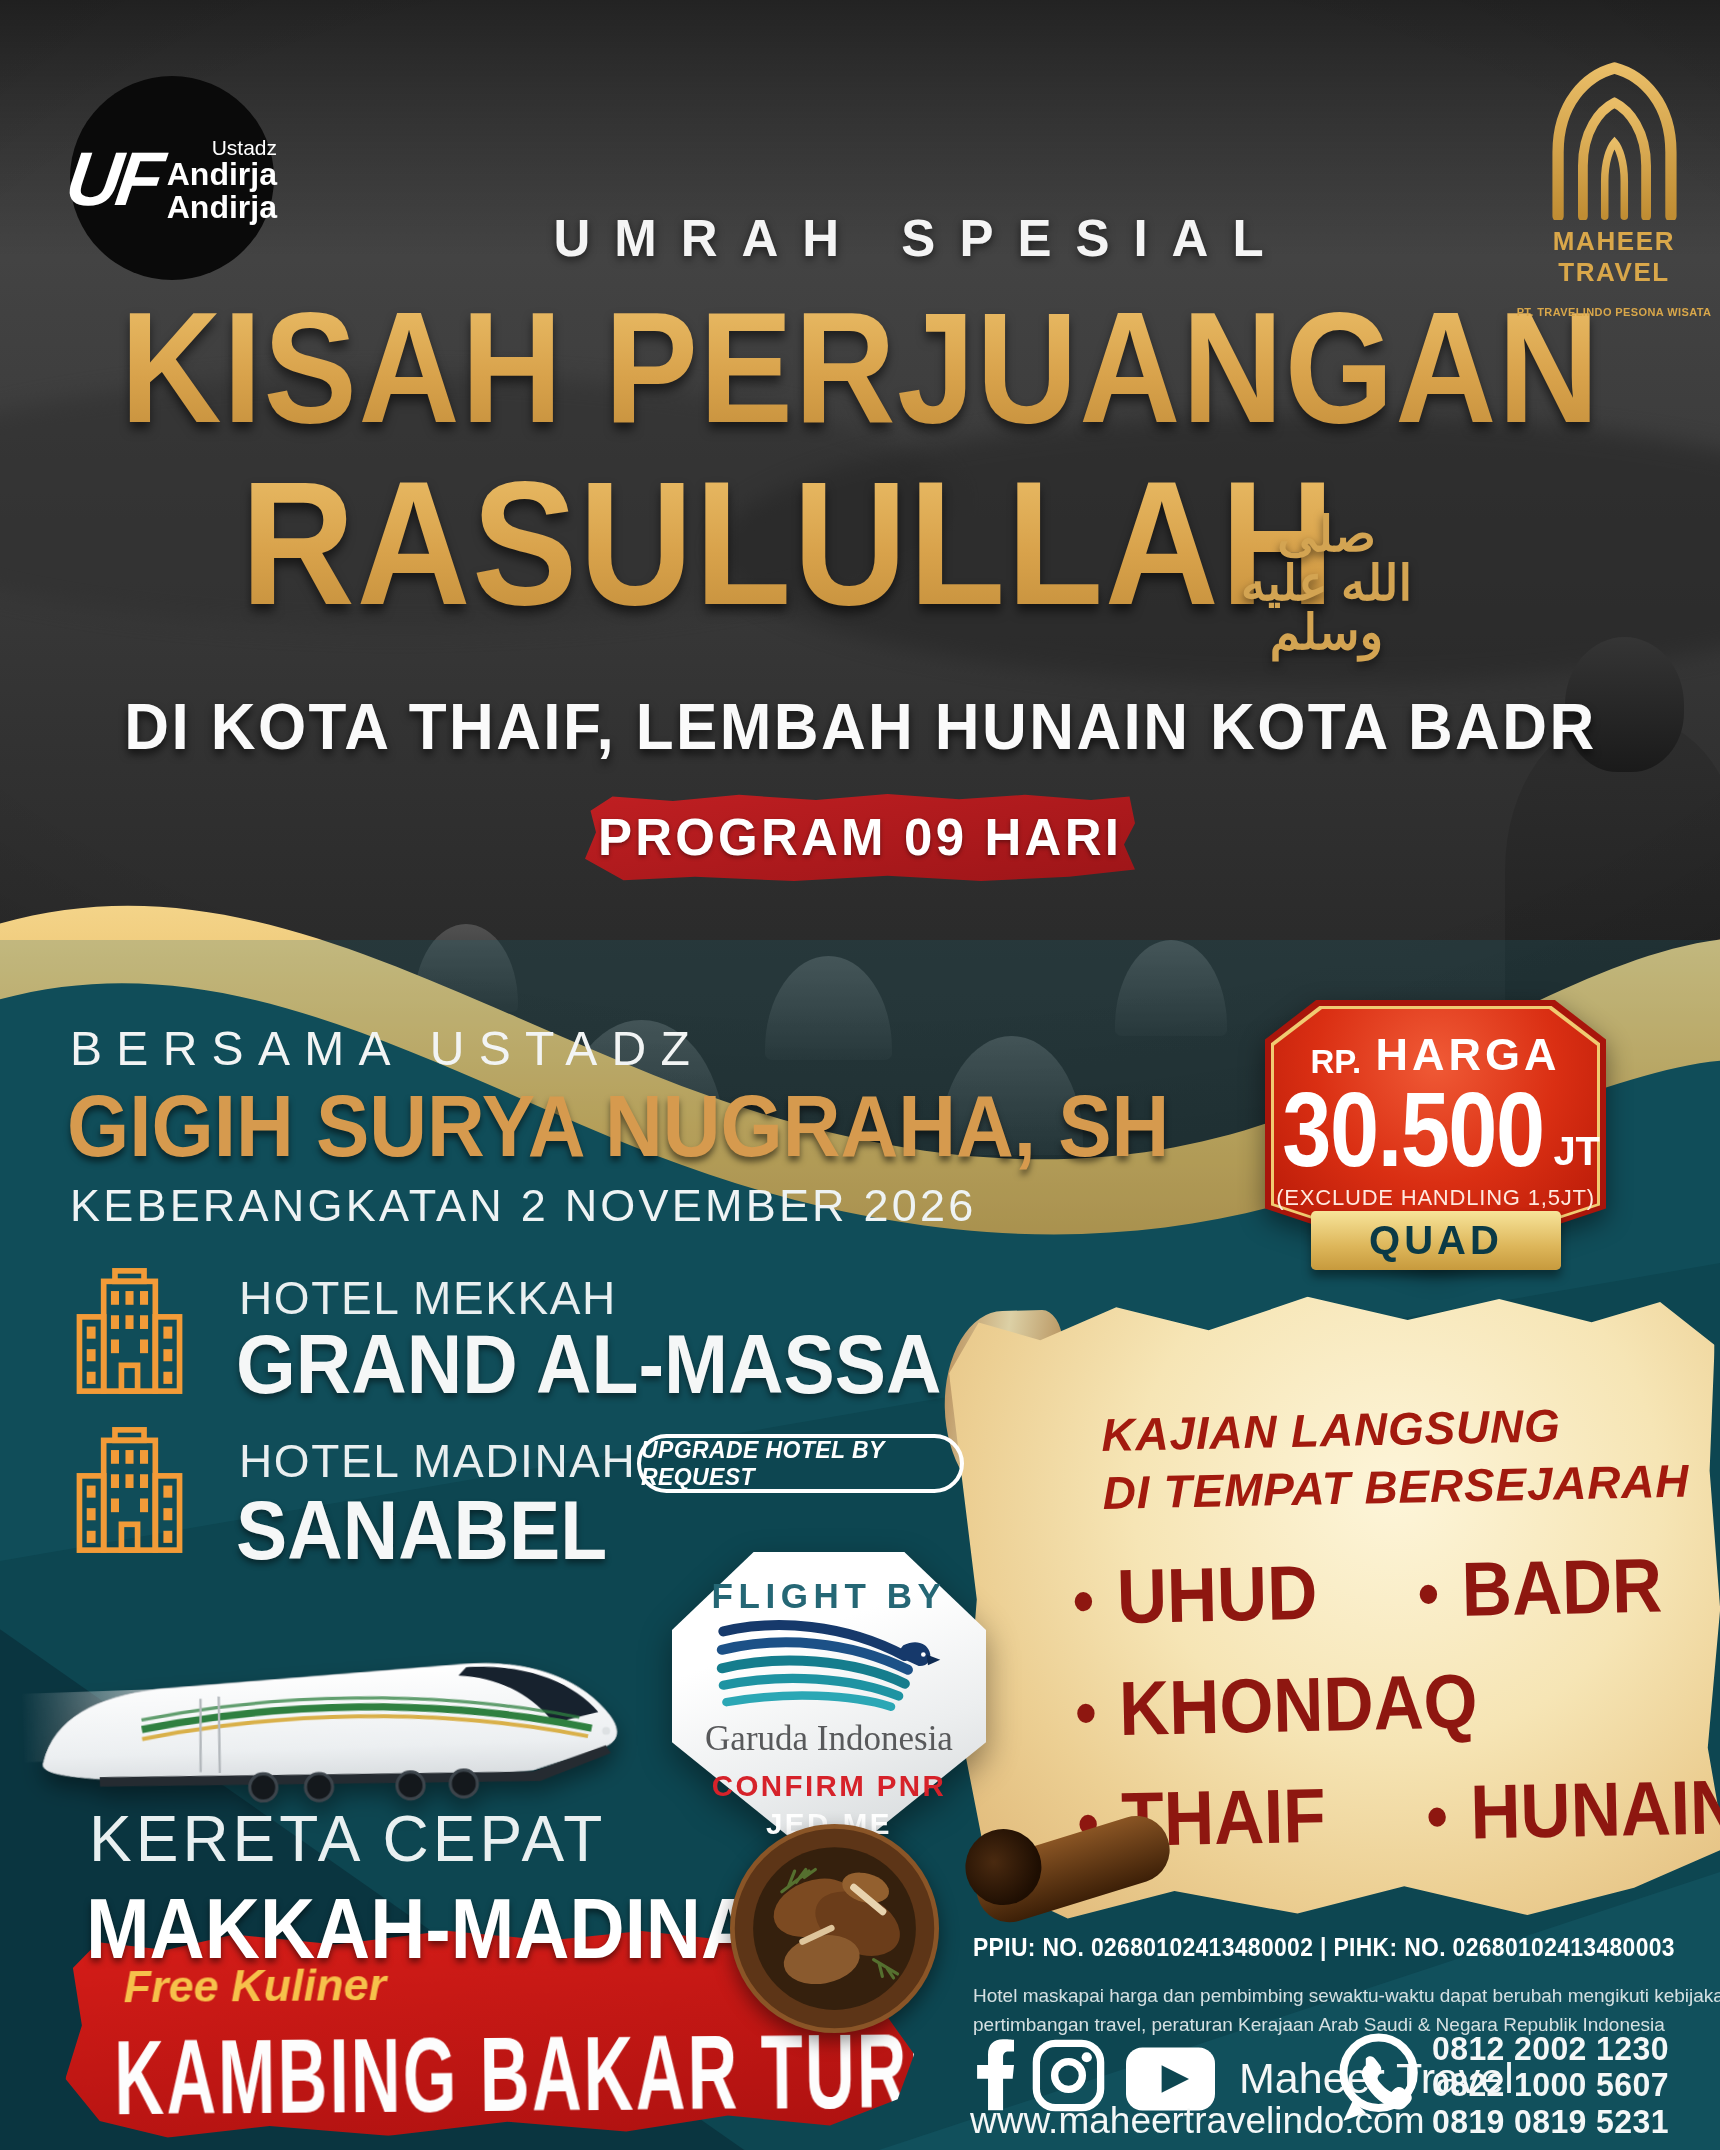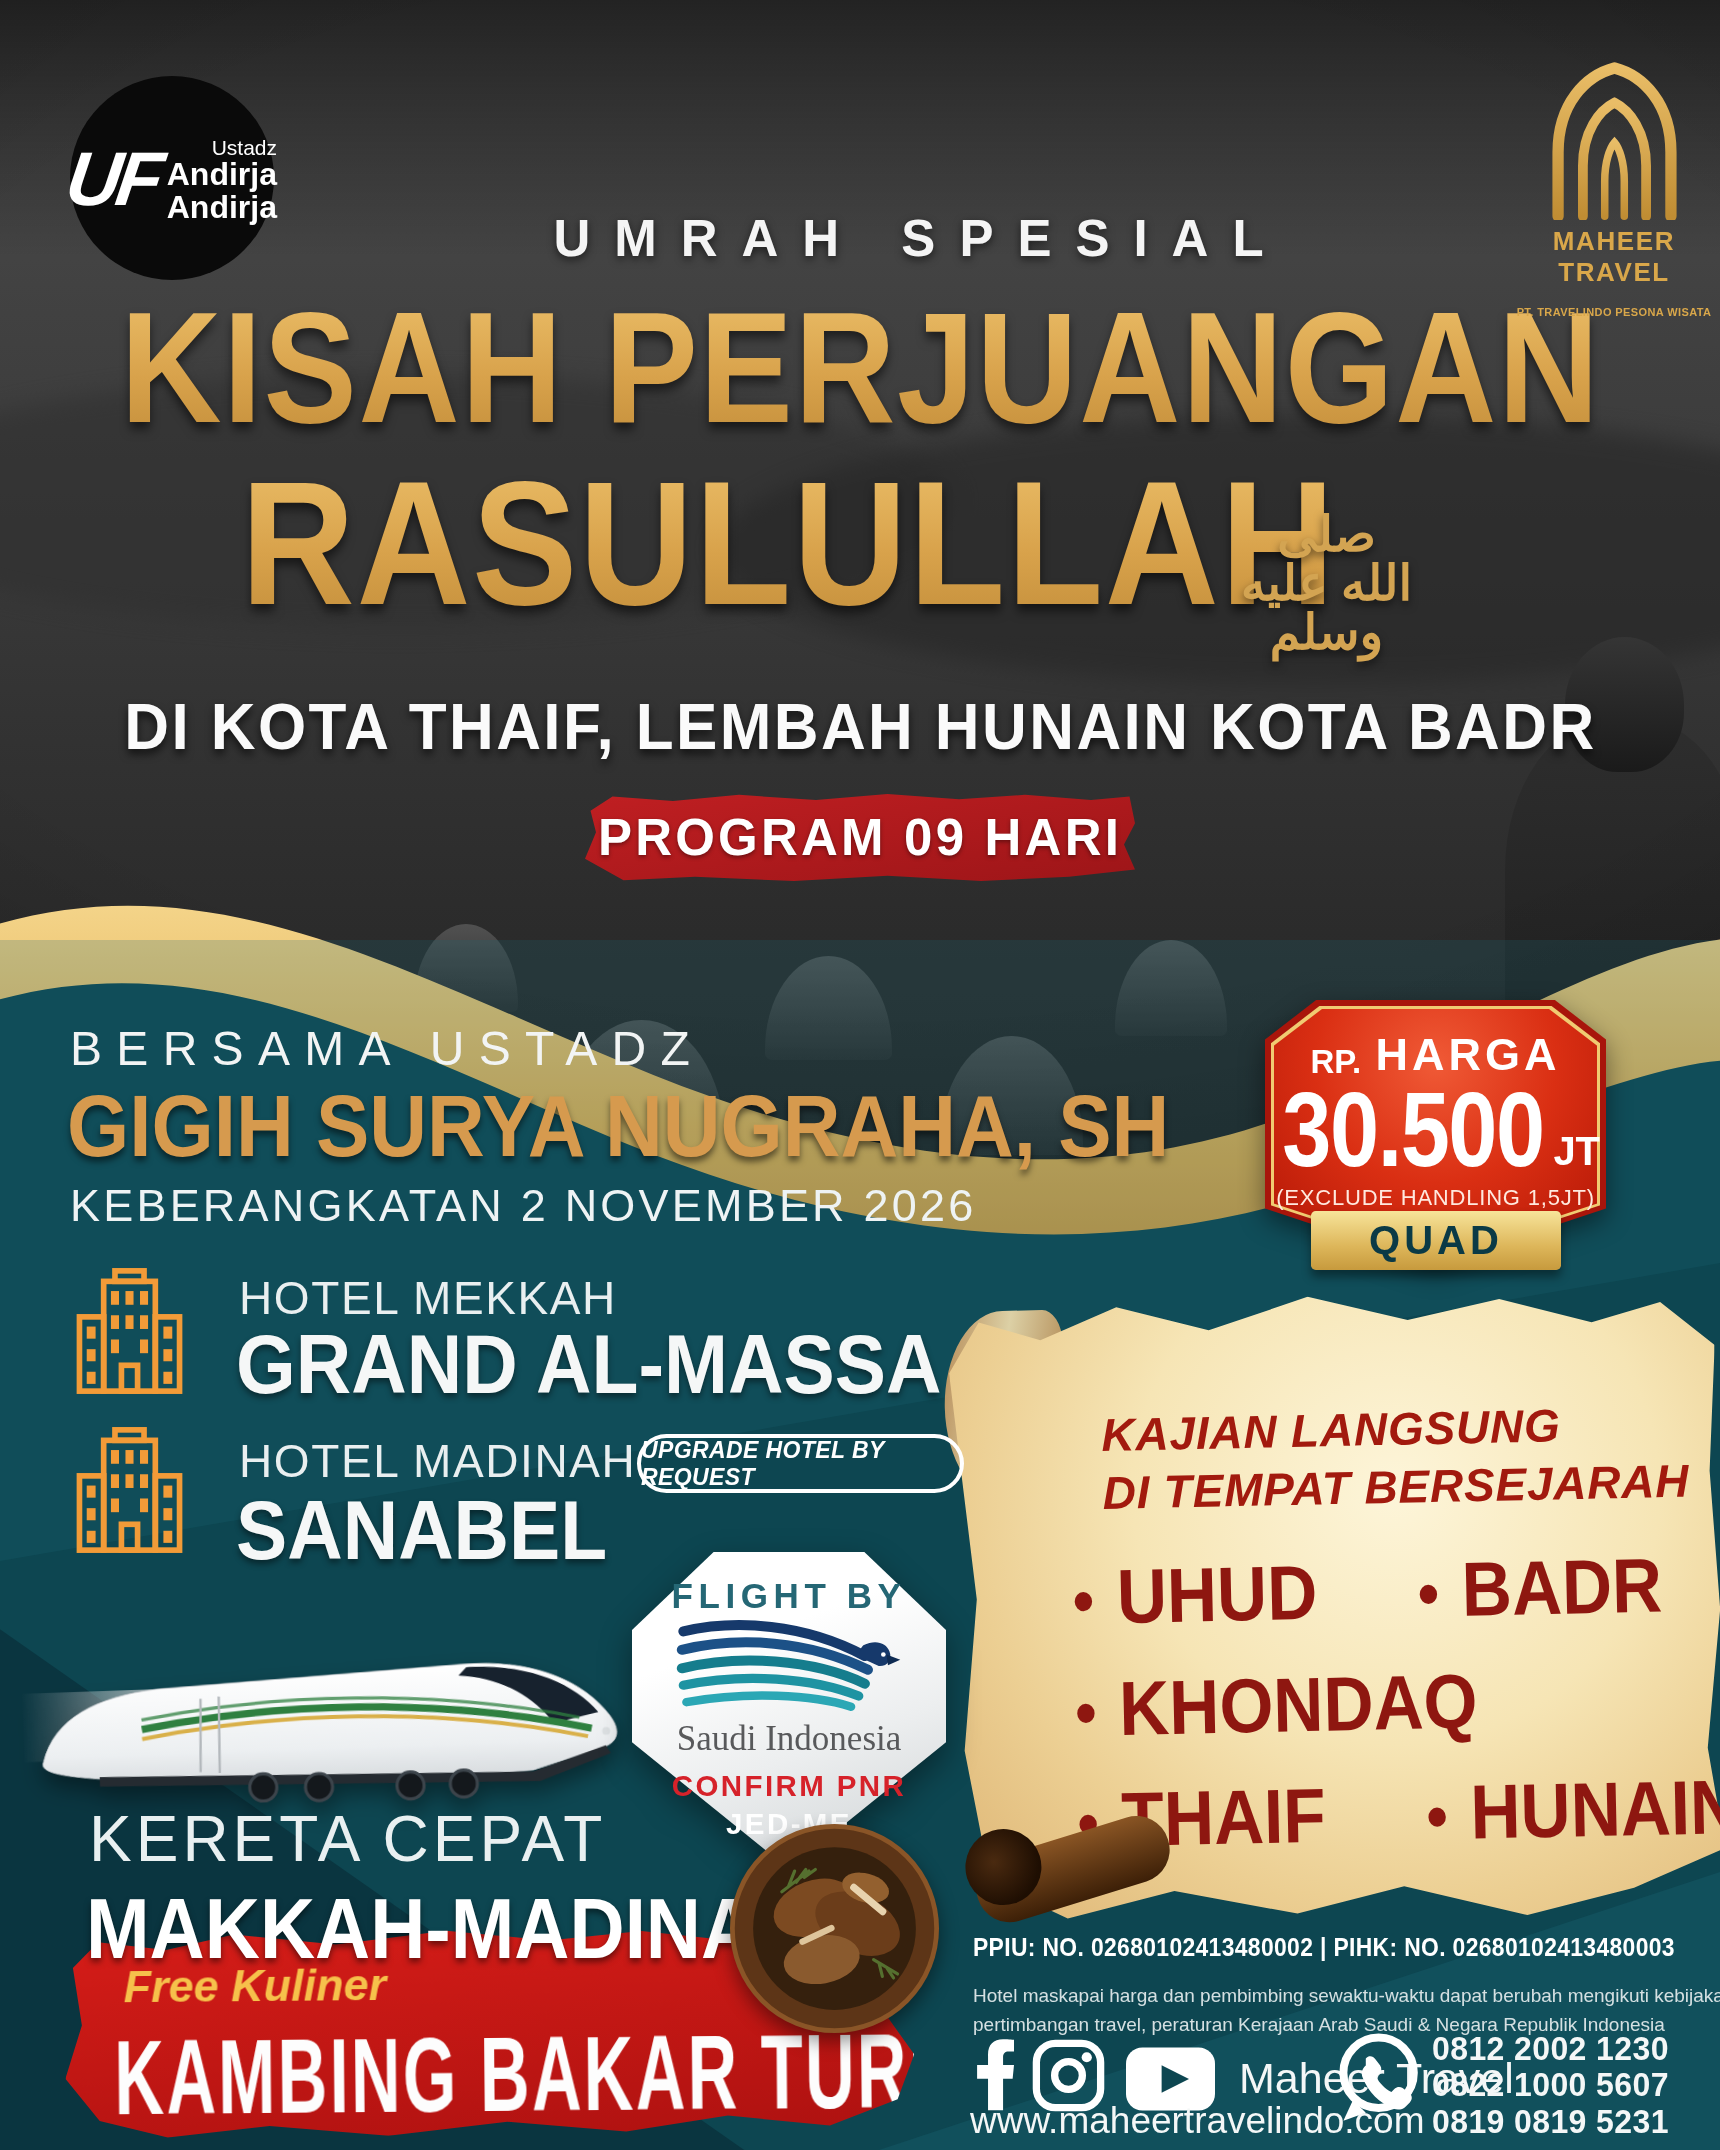--- a/index.html
+++ b/index.html
@@ -121,21 +121,21 @@
   .kj-item::before{content:"•";margin-right:24px;font-size:64px;}
 
   
   .train{position:absolute;left:22px;top:1621px;width:621px;height:191px;z-index:11;transform:rotate(-2deg);
          filter:drop-shadow(0 11px 11px rgba(0,0,0,.4));}
   .kereta-label{position:absolute;left:89px;top:1802px;z-index:11;font-size:64px;letter-spacing:4px;color:#e9f0f1;}
   .kereta-route{position:absolute;left:86px;top:1880px;z-index:11;font-size:83px;font-weight:bold;color:#fff;
          transform:scale(.92,1.02);transform-origin:left top;text-shadow:0 4px 6.4px rgba(0,0,0,.5);}
 
   
-  .hex{position:absolute;left:632px;top:1552px;width:314px;height:312px;z-index:12;
+  .hex{position:absolute;left:672px;top:1552px;width:314px;height:312px;z-index:12;
        filter:drop-shadow(0 12.7px 16px rgba(0,0,0,.4));}
   .hex-bg{position:absolute;inset:0;
        background:linear-gradient(160deg,#ffffff 30%,#eceeef 62%,#ced2d4 100%);
        clip-path:polygon(26% 0,74% 0,100% 25%,100% 61%,52% 100%,48% 100%,0 61%,0 25%);}
   .hex-content{position:absolute;inset:0;z-index:2;text-align:center;}
   .hex-flightby{font-size:35px;font-weight:bold;letter-spacing:5.6px;color:#256775;margin-top:24px;}
   .hex-airline{font-size:35px;color:#58595b;margin-top:0;font-family:"Liberation Serif",serif;}
   .hex-confirm{font-size:29.5px;font-weight:bold;letter-spacing:2.4px;color:#d6222a;margin-top:9.6px;}
   .hex-route{font-size:29.5px;font-weight:bold;letter-spacing:2.4px;color:#ffffff;margin-top:4.8px;}
 
@@ -379,21 +379,21 @@
           <path d="M12,20 C80,4 170,10 248,52" stroke="#16396b" stroke-width="13"></path>
           <path d="M10,44 C85,26 175,32 252,70" stroke="#1c5187" stroke-width="13"></path>
           <path d="M10,68 C85,50 180,56 248,88" stroke="#157d8d" stroke-width="13"></path>
           <path d="M12,90 C90,74 180,80 240,104" stroke="#1e93a2" stroke-width="12"></path>
           <path d="M16,112 C95,98 180,102 230,118" stroke="#2ba7b5" stroke-width="11"></path>
         </g>
         <path d="M246,38 c16,-8 30,-3 34,8 c4,10 -3,20 -14,19 l-24,-11 c-2,-6 0,-12 4,-16 z" fill="#16396b"></path>
         <path d="M276,50 l18,7 -16,7 z" fill="#0e2b52"></path>
         <circle cx="272" cy="50" r="3" fill="#ffffff"></circle>
       </svg>
-      <div class="hex-airline">Saudi Indonesia</div>
+      <div class="hex-airline">Garuda Indonesia</div>
       <div class="hex-confirm">CONFIRM PNR</div>
       <div class="hex-route">JED-ME</div>
     </div>
   </div>
 
   <div class="banner">
     <div class="free-kuliner">Free Kuliner</div>
     <div class="kambing">KAMBING BAKAR TURKIYE</div>
   </div>
   <svg class="bowl" viewBox="0 0 272 272">

